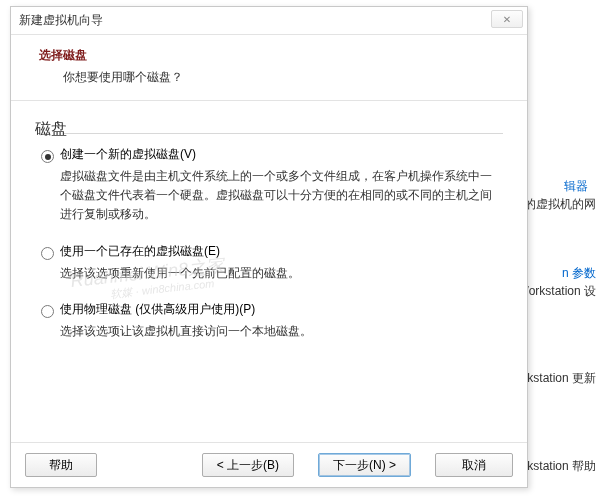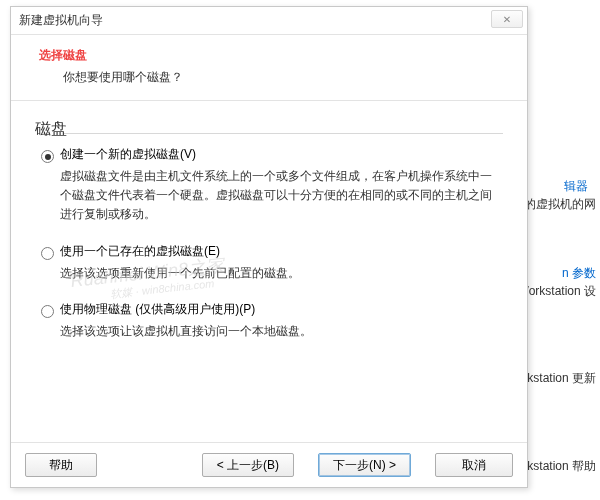--- a/index.html
+++ b/index.html
@@ -53,21 +53,21 @@
       background: linear-gradient(#fdfdfd,#f0f0f0);
     }
     .header-area {
       padding: 12px 20px 14px 28px;
       border-bottom: 1px solid #e3e3e3;
       background: #fff;
     }
     .header-title {
       font-size: 12px;
       font-weight: bold;
-      color: #ef4444;
+      color: #7f1d1d;
       margin-bottom: 5px;
     }
     .header-sub {
       font-size: 12px;
       color: #333;
       padding-left: 24px;
     }
     .content {
       flex: 1;
       padding: 18px 24px 10px 24px;

